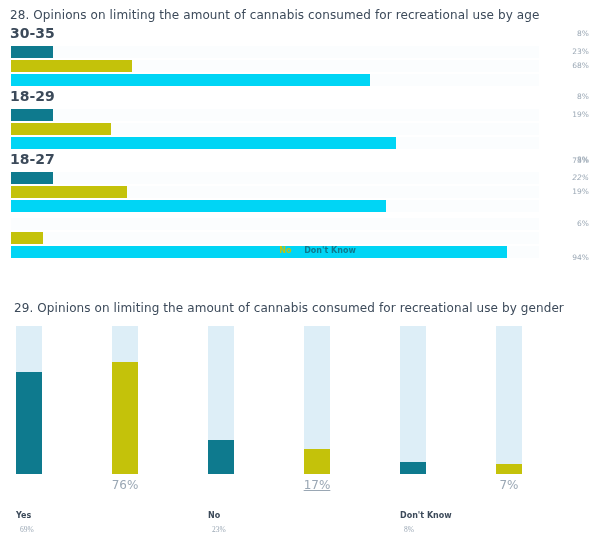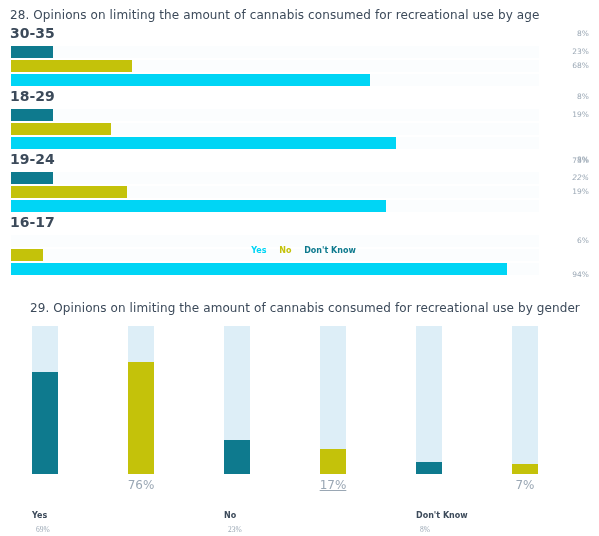--- a/index.html
+++ b/index.html
@@ -44,21 +44,21 @@
   .legend{
     position:absolute;left:4px;top:246px;width:599px;
     text-align:center;font-size:8px;font-weight:bold;line-height:10px;
   }
   .legend span{margin:0 5px;}
   .lg-yes{color:#00d5f5;}
   .lg-no{color:#c4c20a;}
   .lg-dk{color:#0e7a8e;}
 
   
-  #chart29{position:absolute;left:16px;top:292px;width:568px;height:244px;}
+  #chart29{position:absolute;left:0;top:292px;width:568px;height:244px;}
   #chart29 .chart-title{position:absolute;left:14px;top:10px;}
 
   .gender-plot{position:absolute;left:0;top:32px;width:599px;height:150px;}
   .gcol{position:absolute;bottom:0;width:26px;height:148px;}
   .gtrack{position:absolute;left:0;bottom:0;width:26px;height:148px;background:#ddeef7;}
   .gfill{position:absolute;left:0;bottom:0;width:26px;}
   .gval{
     position:absolute;top:156px;width:60px;text-align:center;
     font-size:12px;color:#9aa7b4;line-height:10px;
   }
@@ -112,43 +112,39 @@
           <div class="bar-pct" style="top: -13px;">19%</div>
         </div>
         <div class="bar-row">
           <div class="bar-track"></div>
           <div class="bar-fill" style="width: 385.44px; background: rgb(0, 213, 245);"></div>
           <div class="bar-pct" style="top: -13px; margin-top: 32px;">73%</div>
         </div>
       </div>
       <div class="age-group" style="margin-bottom: 4px;">
         <div class="pct-only-row" style="height: 17px;">
-          <div class="age-group-label">19-24</div>
+          <div class="age-group-label">18-27</div>
           <div class="bar-pct" style="top: 0px;">8%</div>
         </div>
         <div class="bar-row">
           <div class="bar-track"></div>
           <div class="bar-fill" style="width: 42.24px; background: rgb(14, 122, 142);"></div>
         </div>
         <div class="bar-row">
           <div class="bar-track"></div>
           <div class="bar-fill" style="width: 116.16px; background: rgb(196, 194, 10);"></div>
           <div class="bar-pct" style="top: -13px; font-style: italic;">22%</div>
         </div>
         <div class="bar-row">
           <div class="bar-track"></div>
           <div class="bar-fill" style="width: 374.88px; background: rgb(0, 213, 245);"></div>
           <div class="bar-pct" style="top: -13px;">19%</div>
         </div>
       </div>
       <div class="age-group" style="margin-bottom: 4px;">
-        <div class="pct-only-row" style="height: 17px;">
-          <div class="age-group-label">16-17</div>
-          <div class="bar-pct" style="top: 0px;"></div>
-        </div>
         <div class="bar-row">
           <div class="bar-track"></div>
         </div>
         <div class="bar-row">
           <div class="bar-track"></div>
           <div class="bar-fill" style="width: 31.68px; background: rgb(196, 194, 10);"></div>
           <div class="bar-pct" style="top: -13px;">6%</div>
         </div>
         <div class="bar-row">
           <div class="bar-track"></div>

